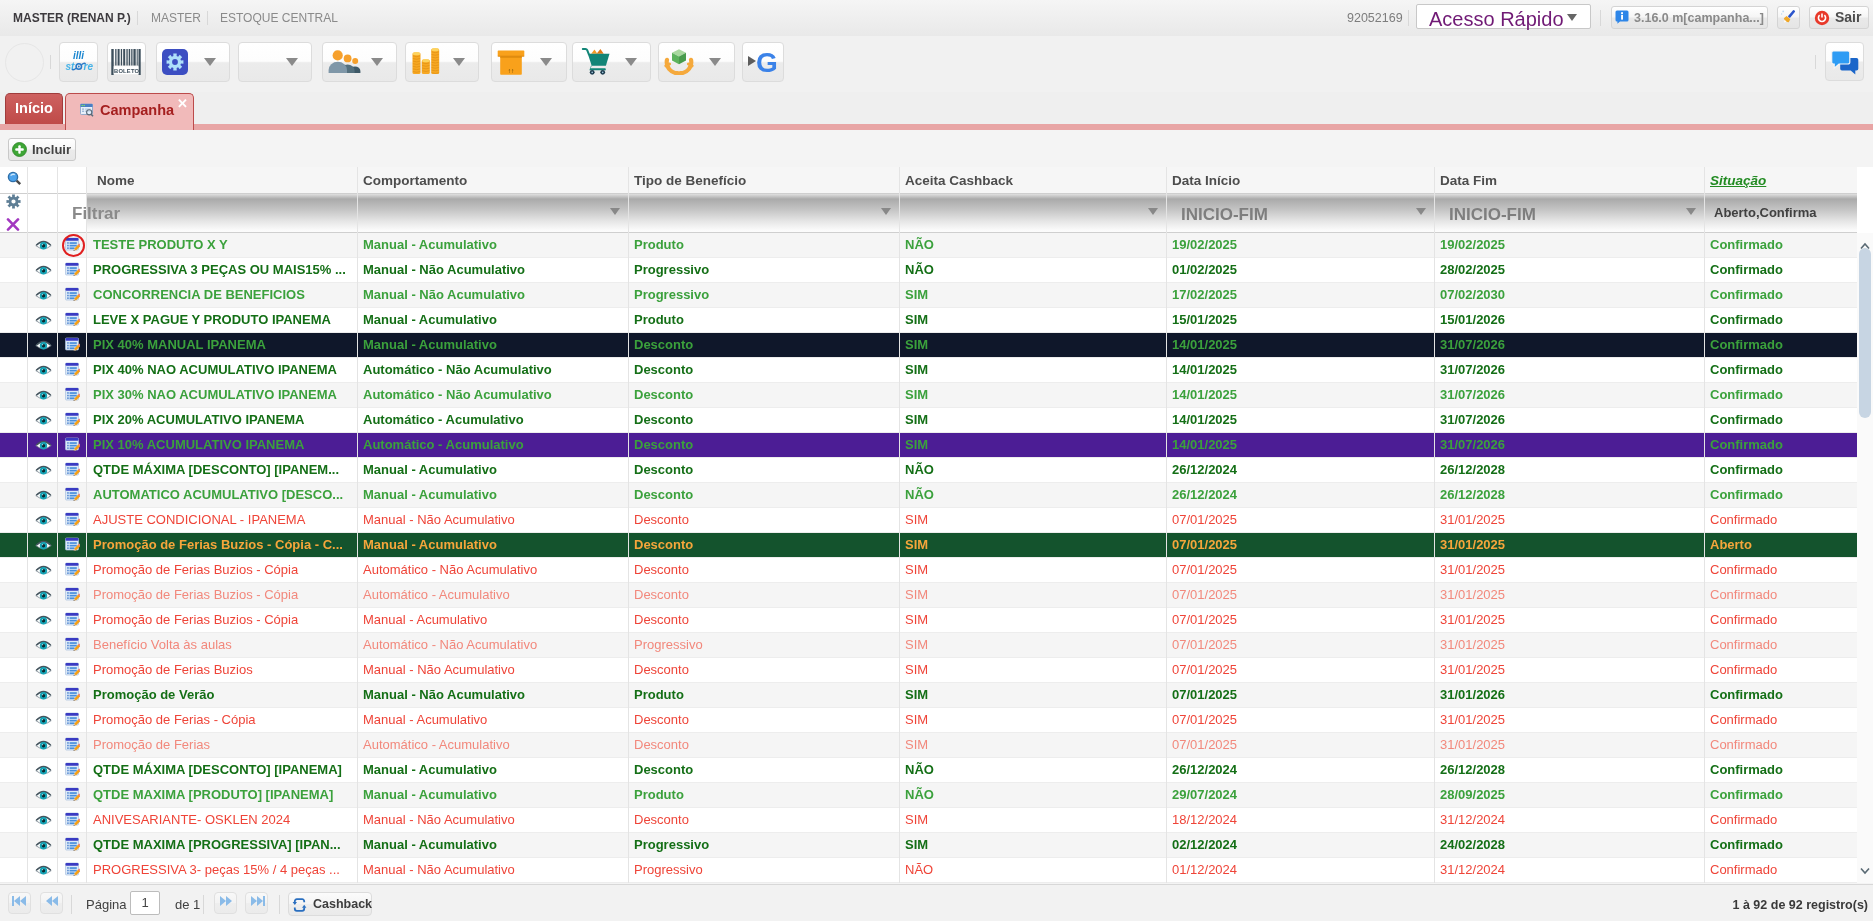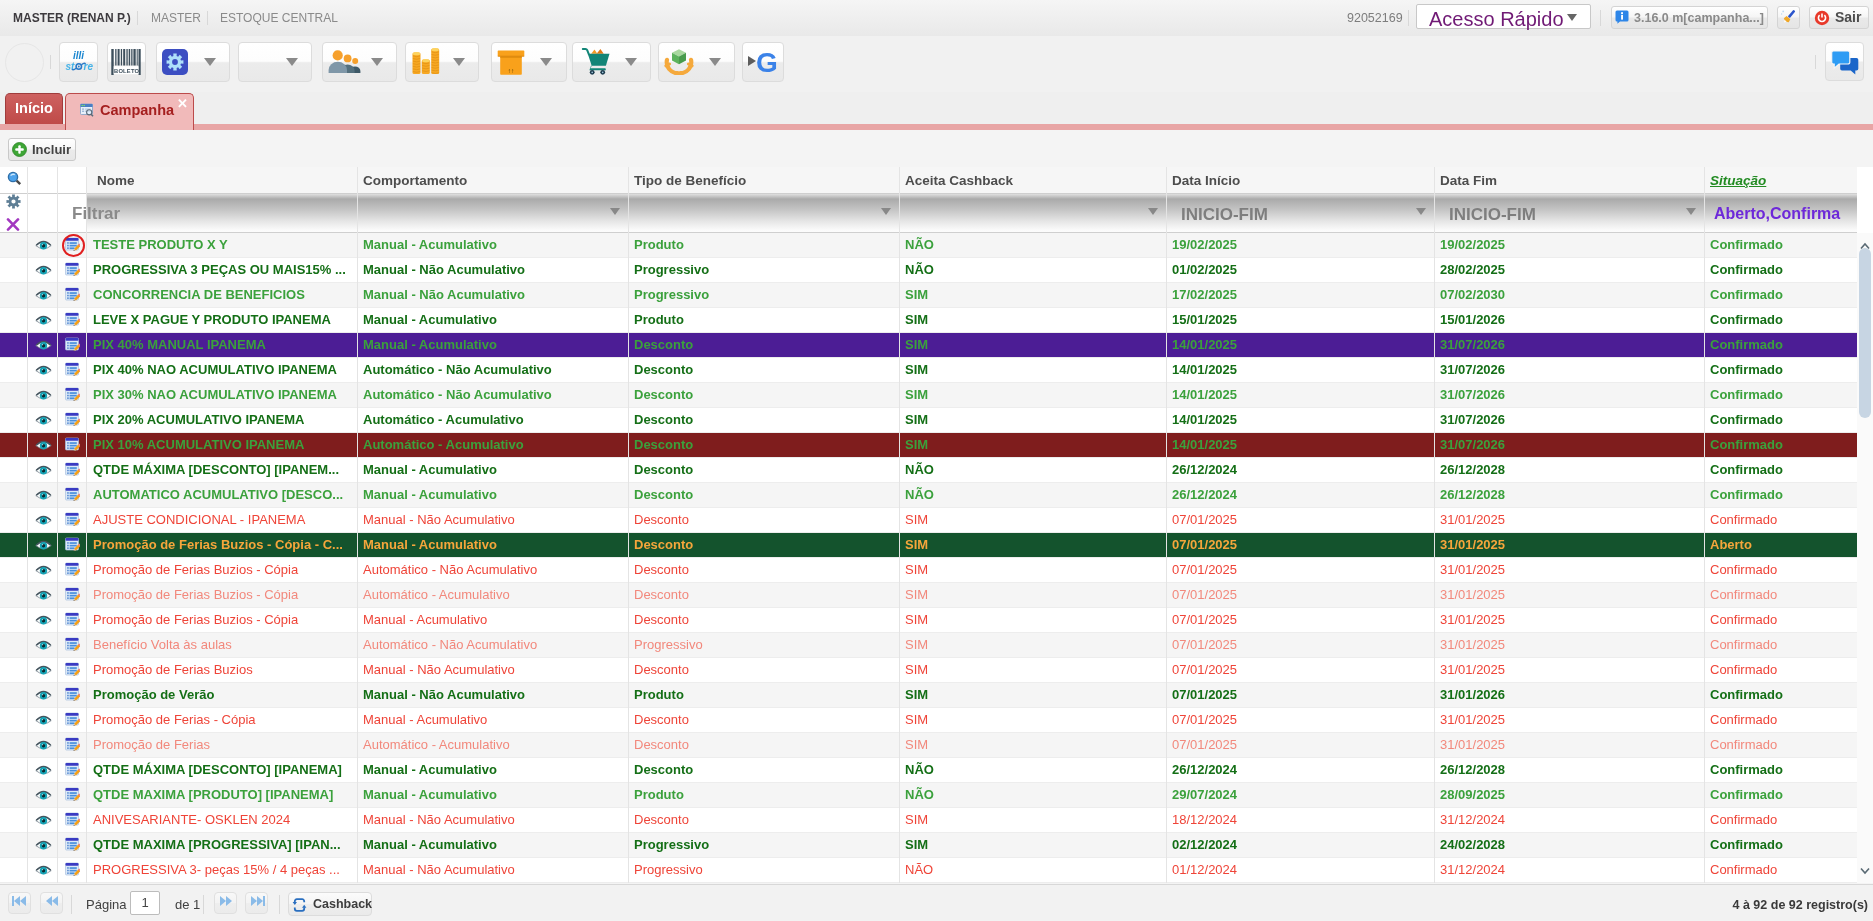--- a/index.html
+++ b/index.html
@@ -218,21 +218,21 @@
 <div class="hdr" style="left:363px">Comportamento</div>
 <div class="hdr" style="left:634px">Tipo de Benefício</div>
 <div class="hdr" style="left:905px">Aceita Cashback</div>
 <div class="hdr" style="left:1172px">Data Início</div>
 <div class="hdr" style="left:1440px">Data Fim</div>
 <div class="hdr" style="left:1710px;color:#228b22;font-style:italic;text-decoration:underline">Situação</div>
 <div class="ab" style="left:86px;top:194px;width:1771px;height:39px;background:linear-gradient(#e0e0e0,#aaaaaa 13%,#c2c2c2 38%,#e6e6e6 70%,#fafafa 92%,#fdfdfd)"></div>
 <div class="ab" style="left:72px;top:204px;font-size:17px;font-weight:bold;color:#8a8a8a">Filtrar</div>
 <div class="ab" style="left:1181px;top:205px;font-size:17px;font-weight:bold;color:#7e7e7e">INICIO-FIM</div>
 <div class="ab" style="left:1449px;top:205px;font-size:17px;font-weight:bold;color:#7e7e7e">INICIO-FIM</div>
-<div class="ab" style="left:1714px;top:205px;font-size:16px;font-weight:bold;color:#6d28d9">Aberto,Confirma</div>
+<div class="ab" style="left:1714px;top:205px;font-size:13px;font-weight:bold;color:#404040">Aberto,Confirma</div>
 <div class="tri" style="left:610px;top:208px;border-left-width:5.5px;border-right-width:5.5px;border-top-width:7px;border-top-color:#888"></div>
 <div class="tri" style="left:881px;top:208px;border-left-width:5.5px;border-right-width:5.5px;border-top-width:7px;border-top-color:#888"></div>
 <div class="tri" style="left:1148px;top:208px;border-left-width:5.5px;border-right-width:5.5px;border-top-width:7px;border-top-color:#888"></div>
 <div class="tri" style="left:1416px;top:208px;border-left-width:5.5px;border-right-width:5.5px;border-top-width:7px;border-top-color:#888"></div>
 <div class="tri" style="left:1686px;top:208px;border-left-width:5.5px;border-right-width:5.5px;border-top-width:7px;border-top-color:#888"></div>
 <div class="ab" style="left:0;top:193px;width:1857px;height:1px;background:#cfcfcf"></div>
 <div class="ab" style="left:0;top:232px;width:1857px;height:1px;background:#cfcfcf"></div>
 <div class="ab" style="left:7px;top:171px"><svg width="15" height="15" viewBox="0 0 15 15">
 <circle cx="6" cy="6" r="4.6" fill="#4da3ec" stroke="#2f6fa8" stroke-width="1.4"></circle>
 <path d="M3.6,4.6 Q5.4,2.6 7.8,3.6" stroke="#cfe8fb" stroke-width="1.3" fill="none"></path>
@@ -381,21 +381,21 @@
 </g>
 </svg></span>
 <span class="cell g2" style="left:93px">LEVE X PAGUE Y PRODUTO IPANEMA</span>
 <span class="cell g2" style="left:363px">Manual - Acumulativo</span>
 <span class="cell g2" style="left:634px">Produto</span>
 <span class="cell g2" style="left:905px">SIM</span>
 <span class="cell g2" style="left:1172px">15/01/2025</span>
 <span class="cell g2" style="left:1440px">15/01/2026</span>
 <span class="cell g2" style="left:1710px">Confirmado</span>
 </div>
-<div class="row" style="top:333px;background:#4c1d95">
+<div class="row" style="top:333px;background:#0f172a">
 <span class="cell" style="left:35px;top:6px;height:13px;line-height:13px"><svg width="17" height="13" viewBox="0 0 17 13">
 <path d="M0.8,6.6 Q8.5,-1.1 16.2,6.6 Q8.5,12.8 0.8,6.6 Z" fill="#ffffff" stroke="#74828c" stroke-width="0.8"></path>
 <path d="M1.3,6.2 Q8.5,-1 15.7,6.2" fill="none" stroke="#45555e" stroke-width="1.5"></path>
 <circle cx="8.5" cy="6.8" r="3.7" fill="#16a3b5"></circle>
 <circle cx="8.5" cy="6.8" r="1.7" fill="#0a2930"></circle>
 <circle cx="7.6" cy="5.7" r="0.6" fill="#c8eef4" opacity="0.9"></circle>
 </svg></span>
 <span class="cell" style="left:65px;top:4px;height:16px;line-height:16px"><svg width="15" height="16" viewBox="0 0 15 16">
 <rect x="0.5" y="1" width="13" height="12" rx="1" fill="#dce9f8" stroke="#a9c0e0" stroke-width="0.7"></rect>
 <rect x="0.5" y="1" width="13" height="2.8" rx="1" fill="#3a3ac2"></rect>
@@ -509,21 +509,21 @@
 </g>
 </svg></span>
 <span class="cell g2" style="left:93px">PIX 20% ACUMULATIVO IPANEMA</span>
 <span class="cell g2" style="left:363px">Automático - Acumulativo</span>
 <span class="cell g2" style="left:634px">Desconto</span>
 <span class="cell g2" style="left:905px">SIM</span>
 <span class="cell g2" style="left:1172px">14/01/2025</span>
 <span class="cell g2" style="left:1440px">31/07/2026</span>
 <span class="cell g2" style="left:1710px">Confirmado</span>
 </div>
-<div class="row" style="top:433px;background:#7f1d1d">
+<div class="row" style="top:433px;background:#4c1d95">
 <span class="cell" style="left:35px;top:6px;height:13px;line-height:13px"><svg width="17" height="13" viewBox="0 0 17 13">
 <path d="M0.8,6.6 Q8.5,-1.1 16.2,6.6 Q8.5,12.8 0.8,6.6 Z" fill="#ffffff" stroke="#74828c" stroke-width="0.8"></path>
 <path d="M1.3,6.2 Q8.5,-1 15.7,6.2" fill="none" stroke="#45555e" stroke-width="1.5"></path>
 <circle cx="8.5" cy="6.8" r="3.7" fill="#16a3b5"></circle>
 <circle cx="8.5" cy="6.8" r="1.7" fill="#0a2930"></circle>
 <circle cx="7.6" cy="5.7" r="0.6" fill="#c8eef4" opacity="0.9"></circle>
 </svg></span>
 <span class="cell" style="left:65px;top:4px;height:16px;line-height:16px"><svg width="15" height="16" viewBox="0 0 15 16">
 <rect x="0.5" y="1" width="13" height="12" rx="1" fill="#dce9f8" stroke="#a9c0e0" stroke-width="0.7"></rect>
 <rect x="0.5" y="1" width="13" height="2.8" rx="1" fill="#3a3ac2"></rect>
@@ -1127,13 +1127,13 @@
       </svg></div>
 <div class="sep" style="left:279px;top:895px;height:19px"></div>
 <div class="ab" style="left:288px;top:892px;width:84px;height:24px;border:1px solid #dcdcdc;border-radius:4px;background:linear-gradient(#fbfbfb,#f5f5f5 48%,#eeeeee 52%,#eaeaea);box-sizing:border-box"></div>
 <div class="ab" style="left:292px;top:897px"><svg width="15" height="16" viewBox="0 0 15 16">
 <path d="M12.2,5.2 v-1 a2,2 0 0 0 -2,-2 h-5.4 a2,2 0 0 0 -2,2 v1.6" fill="none" stroke="#2a6fc0" stroke-width="1.8"></path>
 <path d="M0.6,5 l2.2,3 2.2,-3 z" fill="#2a6fc0"></path>
 <path d="M2.8,10.4 v1.4 a2,2 0 0 0 2,2 h5.4 a2,2 0 0 0 2,-2 v-1.6" fill="none" stroke="#2a6fc0" stroke-width="1.8"></path>
 <path d="M14.4,10.8 l-2.2,-3 -2.2,3 z" fill="#2a6fc0"></path>
 </svg></div>
 <div class="ab" style="left:313px;top:897px;font-size:12.5px;font-weight:bold;color:#3d3d3d">Cashback</div>
-<div class="ab" style="left:1868px;top:898px;font-size:12.5px;font-weight:bold;color:#3a3a3a;white-space:nowrap;transform:translateX(-100%)">4 à 92 de 92 registro(s)</div>
+<div class="ab" style="left:1868px;top:898px;font-size:12.5px;font-weight:bold;color:#3a3a3a;white-space:nowrap;transform:translateX(-100%)">1 à 92 de 92 registro(s)</div>
 </div>
 </body></html>

